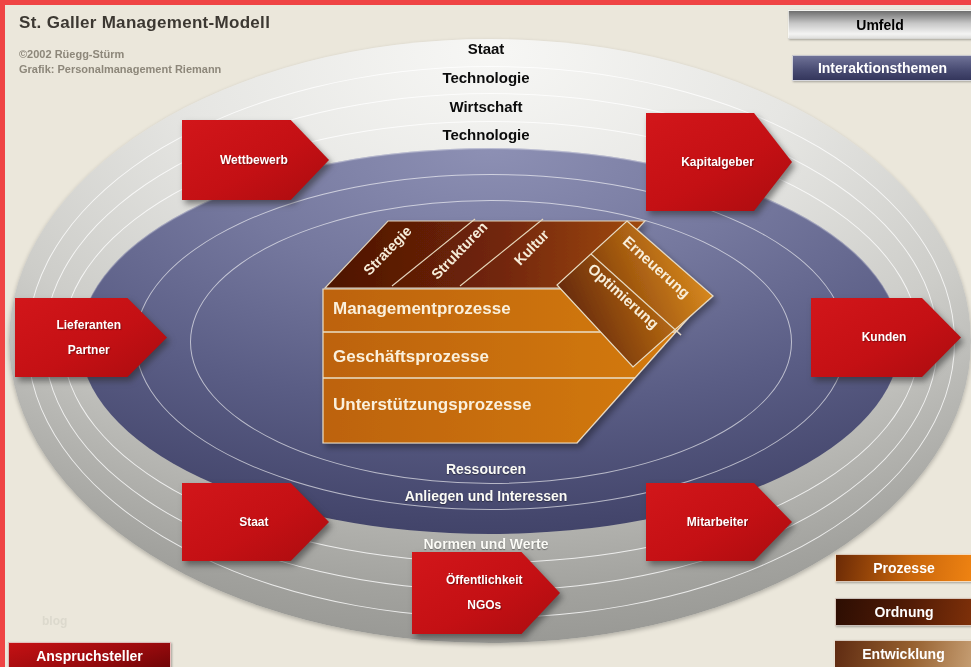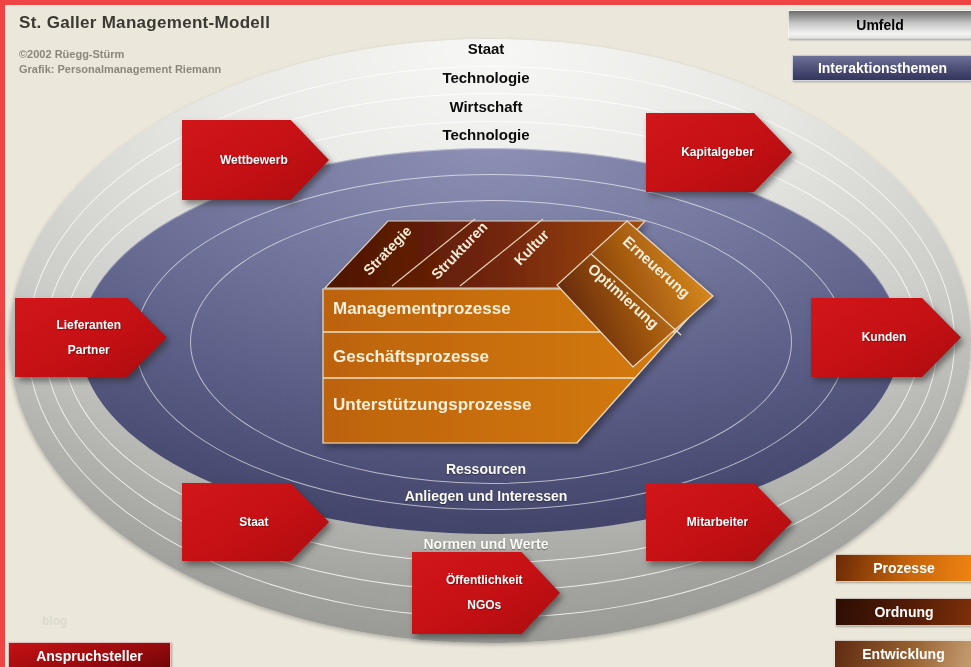--- a/index.html
+++ b/index.html
@@ -33,21 +33,21 @@
   .t0{top:456px;} .t1{top:483px;} .t2{top:531px;}
   
   .stake{position:absolute;filter:drop-shadow(3px 4px 3px rgba(40,40,40,0.55));}
   .stake-shape{width:100%;height:100%;display:flex;flex-direction:column;align-items:center;justify-content:center;
     padding-right:24%;box-sizing:border-box;
     clip-path:polygon(0 0,74% 0,100% 50%,74% 100%,0 100%);
     background:linear-gradient(150deg,#d2161a 0%,#c41014 55%,#ab0c0f 100%);
     color:#ffffff;font-size:12px;font-weight:bold;line-height:25px;white-space:nowrap;
     text-shadow:1px 1px 1px rgba(0,0,0,0.35);padding-left:32px;}
   .a-wettbewerb{left:177px;top:115px;width:147px;height:80px;}
-  .a-kapitalgeber{left:641px;top:108px;width:146px;height:79px;}
+  .a-kapitalgeber{left:641px;top:108px;width:146px;height:98px;}
   .a-lieferanten{left:10px;top:293px;width:152px;height:79px;}
   .a-kunden{left:806px;top:293px;width:150px;height:79px;}
   .a-staat{left:177px;top:478px;width:147px;height:78px;}
   .a-mitarbeiter{left:641px;top:478px;width:146px;height:78px;}
   .a-oeffentlichkeit{left:407px;top:547px;width:148px;height:82px;}
   
   .tag{position:absolute;display:flex;align-items:center;justify-content:center;
     font-size:14px;font-weight:bold;color:#fff;white-space:nowrap;
     border:1px solid rgba(250,250,245,0.75);box-shadow:1px 1px 2px rgba(0,0,0,0.3);}
   .tag-umfeld{left:783px;top:5px;width:182px;height:27px;color:#000;

